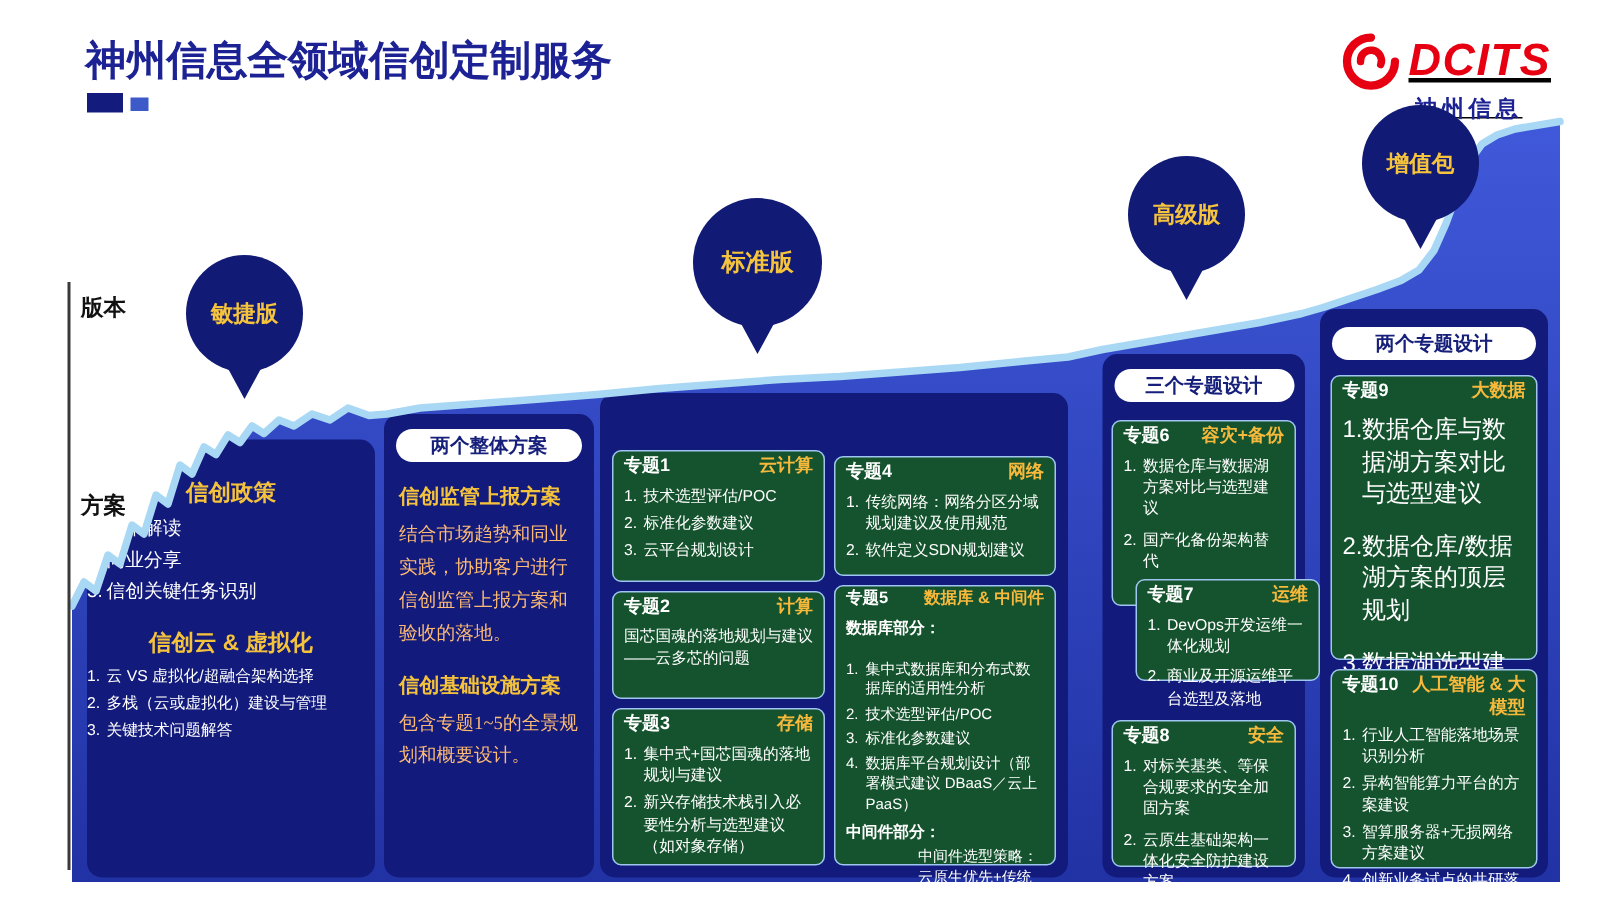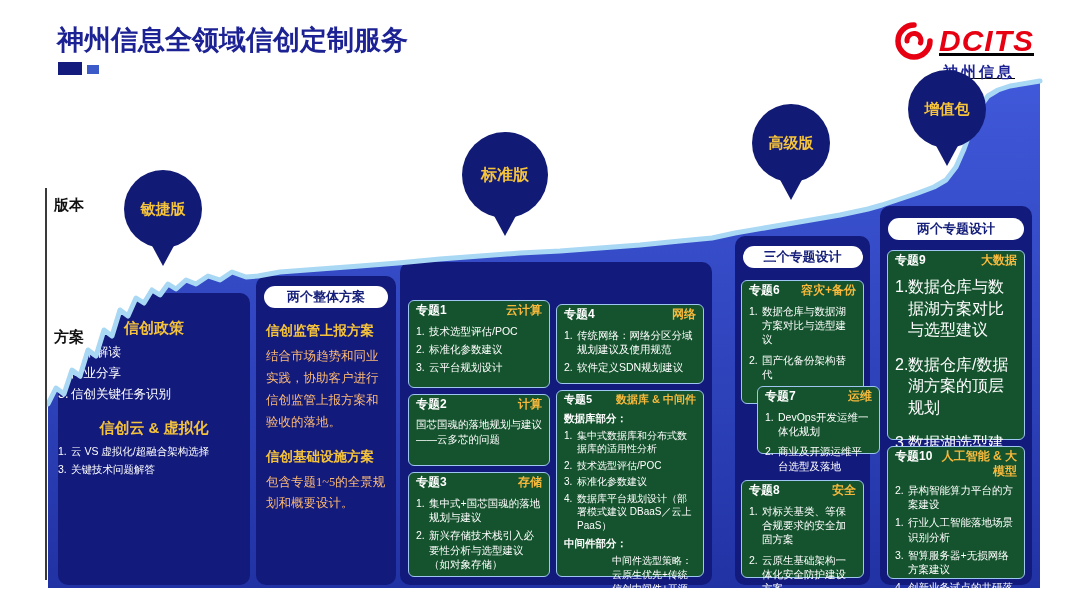--- a/index.html
+++ b/index.html
@@ -74,21 +74,21 @@
   .topic-text{color:#fff;font-size:10.5px;line-height:1.4;margin-top:5px;}
   .sub-head{color:#fff;font-weight:700;font-size:10.5px;margin-top:5px;}
 
   
   .t1{left:8px;top:38px;width:142px;height:88px;}
   .t2{left:8px;top:132px;width:142px;height:72px;}
   .t3{left:8px;top:210px;width:142px;height:105px;}
   .t4{left:156px;top:42px;width:148px;height:80px;}
   .t5{left:156px;top:128px;width:148px;height:187px;}
   .t5 .topic-head{font-size:11px;}
-  .t5 .topic-list{font-size:10px;margin-top:3px;}
+  .t5 .topic-list{font-size:10px;margin-top:14px;}
   .t5 .topic-list li{margin-bottom:3px;}
   .t5 .topic-text{font-size:10px;margin-top:3px;margin-left:48px;}
 
   
   .t6{left:6px;top:44px;width:123px;height:124px;}
   .t7{left:6px;top:150px;width:123px;height:68px;margin-left:16px;}
   .t8{left:6px;top:244px;width:123px;height:98px;}
   .panel-advanced .topic-list{font-size:10.5px;}
   .panel-advanced .topic-list li{margin-bottom:6px;}
 
@@ -118,20 +118,21 @@
   <div class="panel panel-agile">
     <div class="sec-title agile-t1">信创政策</div>
     <ul class="num agile-list1">
       <li data-n="1">政策解读</li>
       <li data-n="2">同业分享</li>
       <li data-n="3">信创关键任务识别</li>
     </ul>
     <div class="sec-title agile-t2">信创云 &amp; 虚拟化</div>
     <ul class="num agile-list2">
       <li data-n="1">云 VS 虚拟化/超融合架构选择</li>
+      <li data-n="2">多栈（云或虚拟化）建设与管理</li>
       <li data-n="3">关键技术问题解答</li>
     </ul>
   </div>
 
   <div class="panel panel-overall">
     <div class="pill pill-overall">两个整体方案</div>
     <div class="overall-body">
       <div class="ov-title">信创监管上报方案</div>
       <div class="ov-text">结合市场趋势和同业实践，协助客户进行信创监管上报方案和验收的落地。</div>
       <div class="ov-title">信创基础设施方案</div>
@@ -251,22 +252,22 @@
         <li data-n="3">数据湖选型建议</li>
       </ul>
     </div>
 
     <div class="topic-box t10">
       <div class="topic-head">
         <span class="topic-label">专题10</span>
         <span class="topic-name">人工智能 &amp; 大模型</span>
       </div>
       <ul class="num topic-list">
+        <li data-n="1">行业人工智能落地场景识别分析</li>
         <li data-n="2">异构智能算力平台的方案建设</li>
-        <li data-n="1">行业人工智能落地场景识别分析</li>
         <li data-n="3">智算服务器+无损网络方案建议</li>
         <li data-n="4">创新业务试点的共研落地</li>
       </ul>
     </div>
   </div>
 
   <svg class="layer sky" viewBox="0 0 1080 608" preserveAspectRatio="none">
     <rect x="0" y="0" width="48" height="608" fill="#ffffff"></rect>
     <rect x="1040" y="0" width="40" height="608" fill="#ffffff"></rect>
     <path fill="#ffffff" d="M48,404 L56,388 L64,394 L72,370 L80,376 L88,350 L96,356 L104,330 L112,336 L120,310 L128,316 L136,298 L144,303 L152,290 L160,295 L168,284 L176,289 L186,280 L196,284 L208,276 L220,280 L232,272 L246,277 L258,276 L280,272 L320,269 L360,266 L398,263 L440,259 L480,256 L520,253 L560,251 L600,248 L640,245 L680,241 L712,238 L735,233 L770,227 L805,221 L840,215 L868,209 L882,205 L900,199 L918,193 L934,187 L946,180 L956,167 L964,149 L972,127 L980,107 L988,96 L998,90 L1010,86 L1040,81 L1040,0 L48,0 Z"></path>

